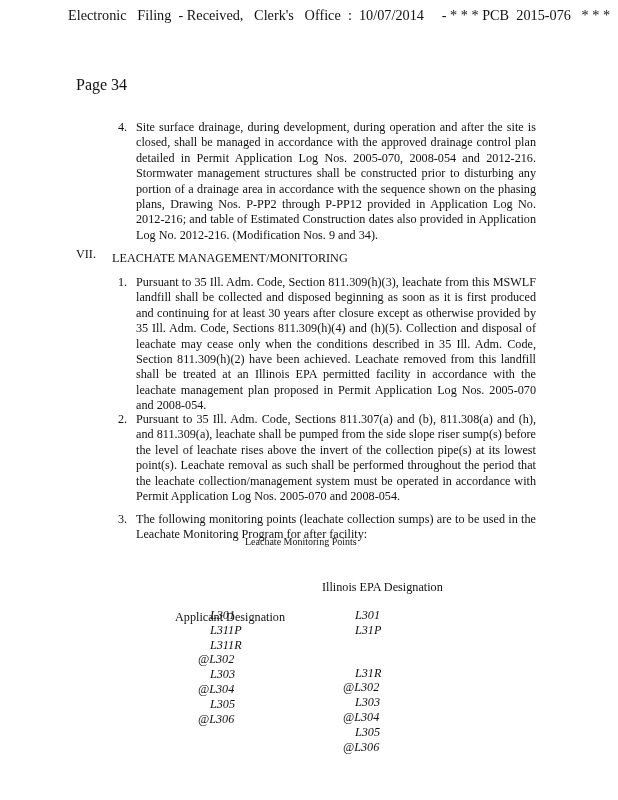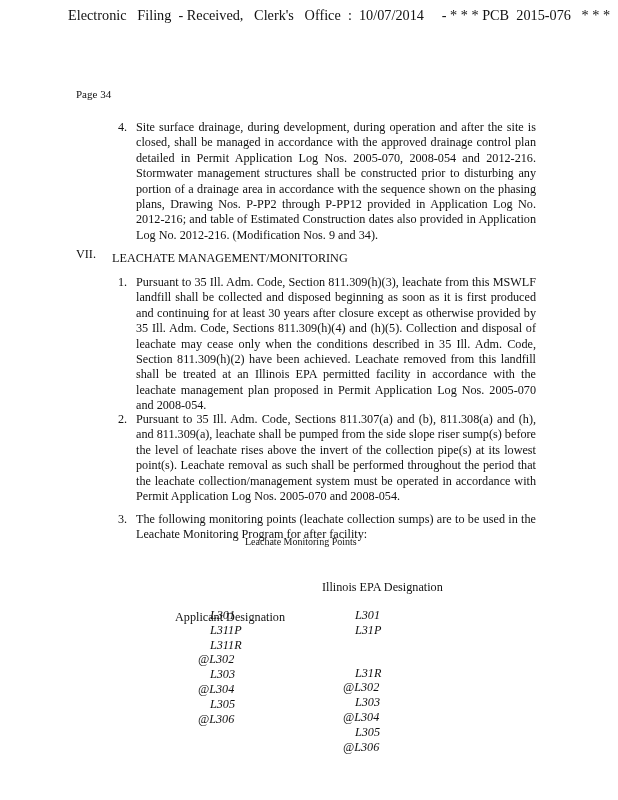--- a/index.html
+++ b/index.html
@@ -1,20 +1,20 @@
 <!DOCTYPE html>
 <html><head>
 <meta charset="utf-8">
 <style>
   html, body { margin: 0; padding: 0; background: #ffffff; }
   body { width: 618px; height: 800px; position: relative; overflow: hidden;
          font-family: "Liberation Serif", "DejaVu Serif", serif; color: #111; }
   .header { position: absolute; top: 6px; left: 68px; width: 540px; font-size: 15.5px;
             white-space: pre; letter-spacing: 0px; transform: scaleX(0.92); transform-origin: left top; }
-  .pageno { position: absolute; top: 88px; left: 76px; font-size: 11px; }
+  .pageno { position: absolute; top: 76px; left: 76px; font-size: 16px; }
   .item { position: absolute; left: 118px; font-size: 12.2px; line-height: 15.4px; }
   .item .num { position: absolute; left: 0; top: 0; }
   .item .body { position: absolute; left: 18px; top: 0; width: 400px; text-align: justify; }
   .section { position: absolute; top: 247px; left: 76px; font-size: 12.2px; }
   .section .roman { position: absolute; left: 0; top: 0; }
   .section .title { position: absolute; left: 36px; top: 4px; white-space: nowrap; }
   .table-title { position: absolute; top: 536px; left: 245px; font-size: 10px; white-space: nowrap; }
   .col-head { position: absolute; top: 580px; font-size: 12.2px; white-space: nowrap; }
   .rows { position: absolute; top: 608px; font-size: 12.2px; line-height: 14.8px; font-style: italic; }
   .rows div { white-space: nowrap; }

